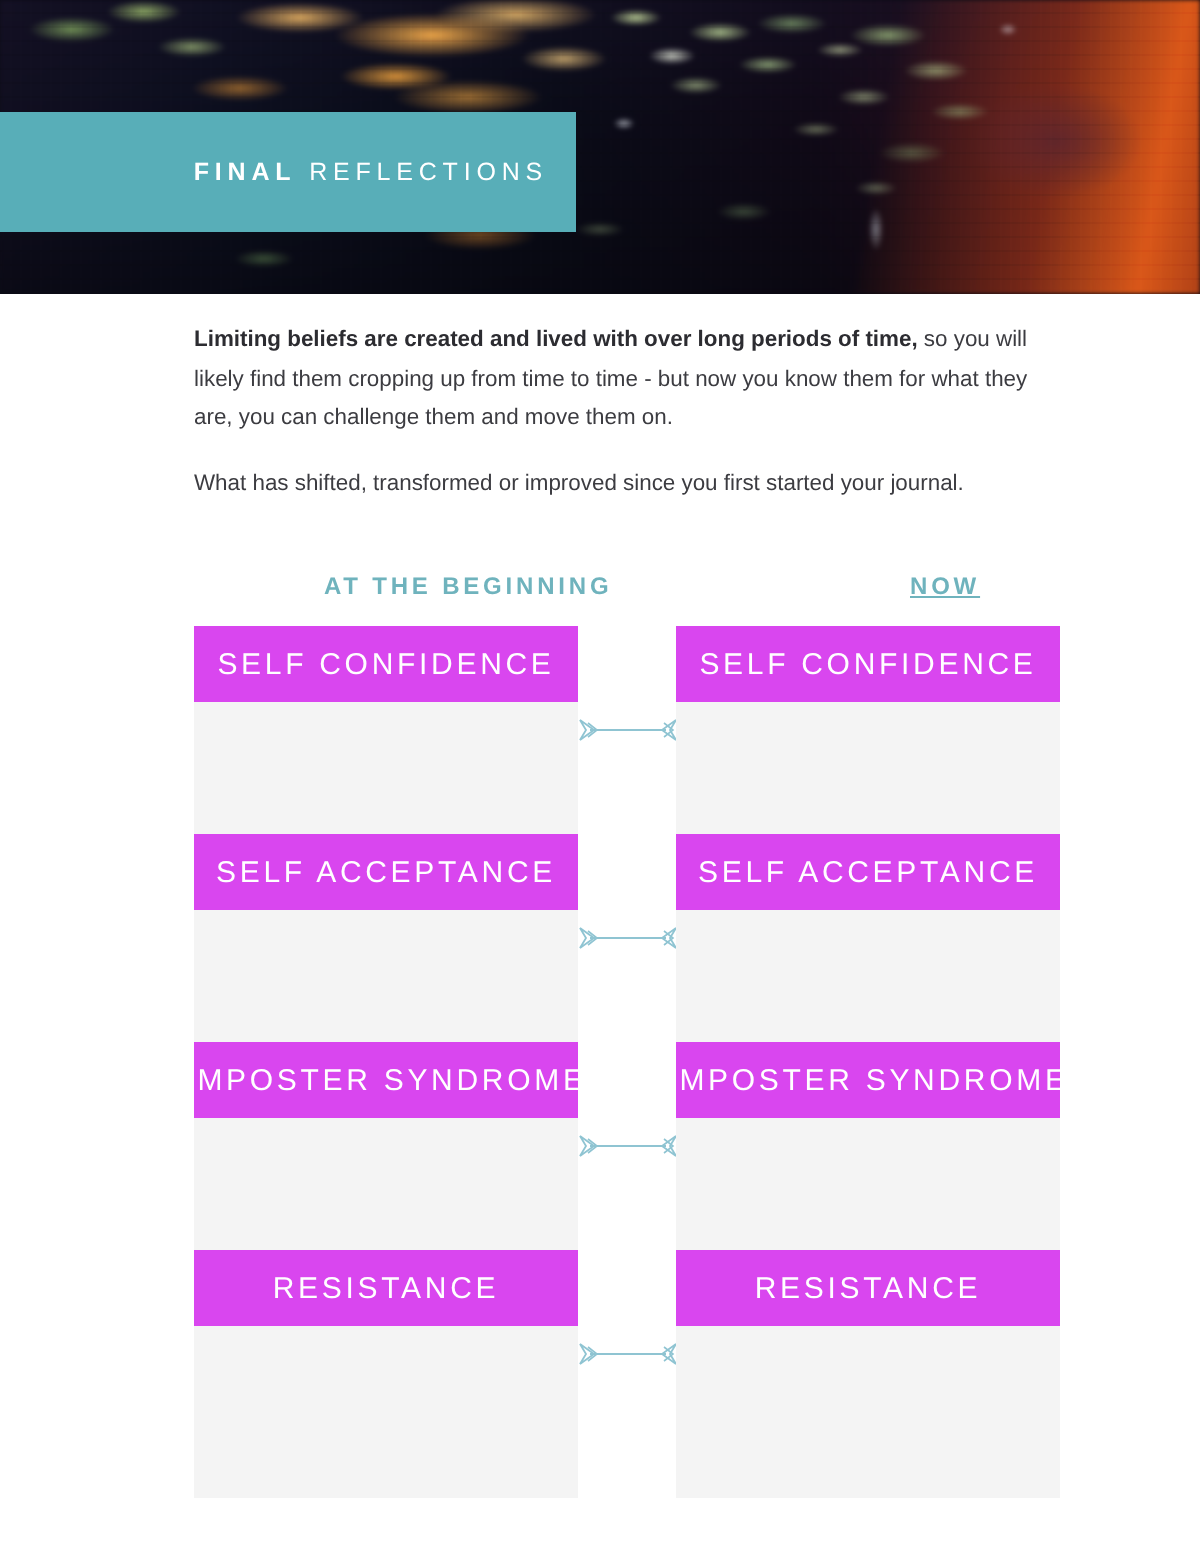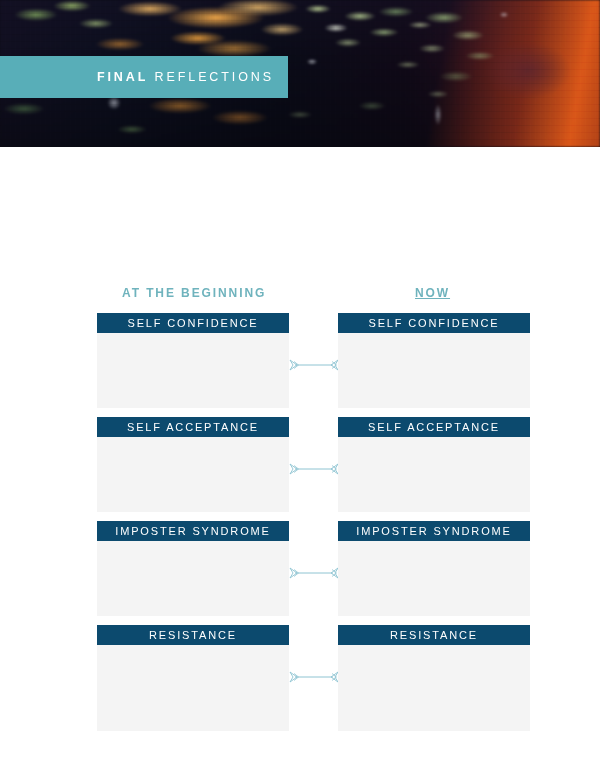--- a/index.html
+++ b/index.html
@@ -85,21 +85,21 @@
     mix-blend-mode: overlay;
     opacity: 0.65;
   }
 
   
   .title-band {
     position: absolute;
     left: 0;
     top: 56px;
     width: 288px;
-    height: 42px;
+    height: 60px;
     background: #58AEB8;
     display: flex;
     align-items: center;
     justify-content: flex-end;
     padding-right: 14px;
   }
 
   .title-text {
     color: #ffffff;
     font-size: 12.5px;
@@ -132,20 +132,21 @@
     height: 16px;
   }
   .col-head {
     position: absolute;
     top: 0;
     color: #6FB3BD;
     font-size: 12px;
     font-weight: 700;
     letter-spacing: 1.9px;
     white-space: nowrap;
+    margin-left: 40px;
   }
   .col-head.left  { left: 25px; }
   .col-head.right { left: 318px; text-decoration: underline; }
 
   
   .rows {
     position: absolute;
     left: 0;
     top: 313px;
     width: 600px;
@@ -158,24 +159,24 @@
 
   .cell {
     position: absolute;
     top: 0;
     width: 192px;
   }
   .cell.left  { left: 97px; }
   .cell.right { left: 338px; }
 
   .cell-label {
-    height: 20px;
-    background: #0c4a6e;
+    height: 38px;
+    background: #d946ef;
     color: #ffffff;
-    font-size: 11px;
+    font-size: 15px;
     letter-spacing: 1.85px;
     display: flex;
     align-items: center;
     justify-content: center;
     white-space: nowrap;
   }
 
   .cell-field {
     height: 75px;
     background: #F4F4F4;
@@ -202,20 +203,22 @@
   <div class="hero-streaks"></div>
 
   <div class="title-band">
     <div class="title-text">
       <span class="t-strong">FINAL</span><span>&nbsp;</span><span class="t-light">REFLECTIONS</span>
     </div>
   </div>
 </div>
 
 <div class="copy">
+  <p><b>Limiting beliefs are created and lived with over long periods of time,</b><span> so you will likely find them cropping up from time to time - but now you know them for what they are, you can challenge them and move them on.</span></p>
+  <p>What has shifted, transformed or improved since you first started your journal.</p>
 </div>
 
 <div class="col-heads">
   <div class="col-head left">AT THE BEGINNING</div>
   <div class="col-head right">NOW</div>
 </div>
 
 <div class="rows">
 
   <div class="row">

